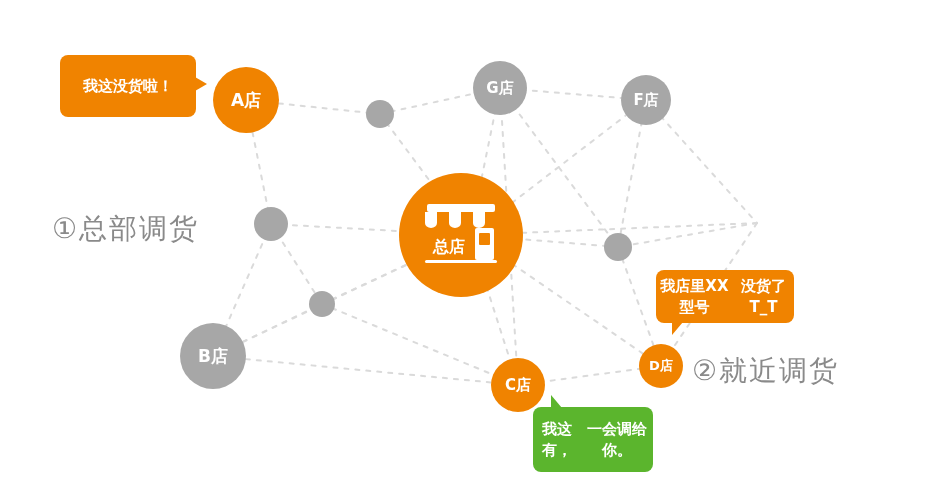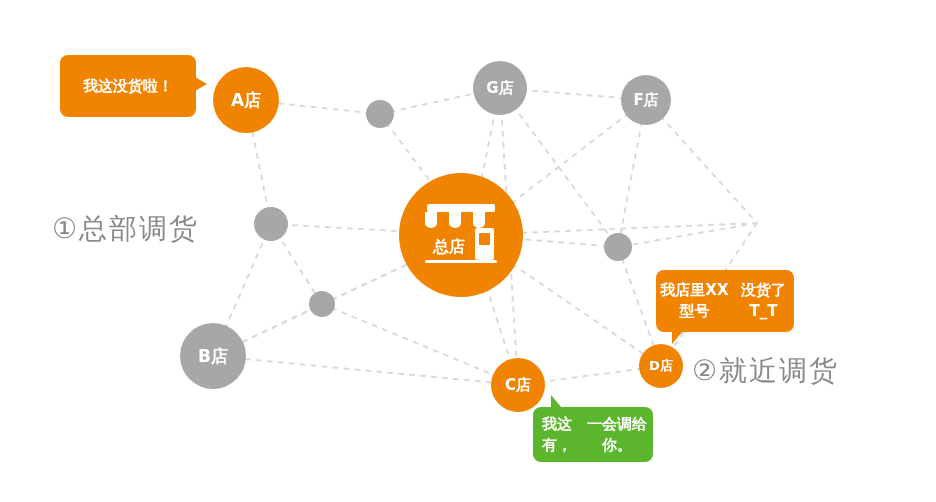--- a/index.html
+++ b/index.html
@@ -118,25 +118,25 @@
 
   <div class="heading" style="left:52px;top:210px;">①总部调货</div>
   <div class="heading" style="left:692px;top:352px;">②就近调货</div>
 
   <div class="bubble orange" style="left:60px;top:55px;width:136px;height:62px;">
     <span>我这没货啦！</span>
     <span class="tail tail-right"></span>
   </div>
 
 
-  <div class="bubble orange" style="left:656px;top:270px;width:138px;height:62px;">
+  <div class="bubble orange" style="left:656px;top:270px;width:138px;height:53px;">
     <span>我店里XX型号</span>
     <span>没货了 T_T</span>
     <span class="tail tail-down-left"></span>
   </div>
 
-  <div class="bubble green" style="left:533px;top:407px;width:120px;height:55px;">
+  <div class="bubble green" style="left:533px;top:407px;width:120px;height:65px;">
     <span>我这有，</span>
     <span>一会调给你。</span>
     <span class="tail tail-up-left"></span>
   </div>
 
 </div>
 
 </body></html>

